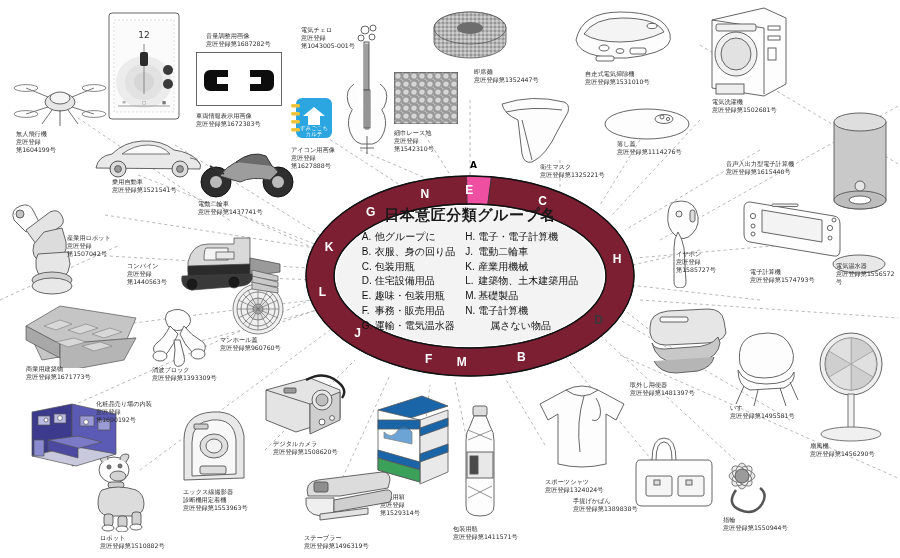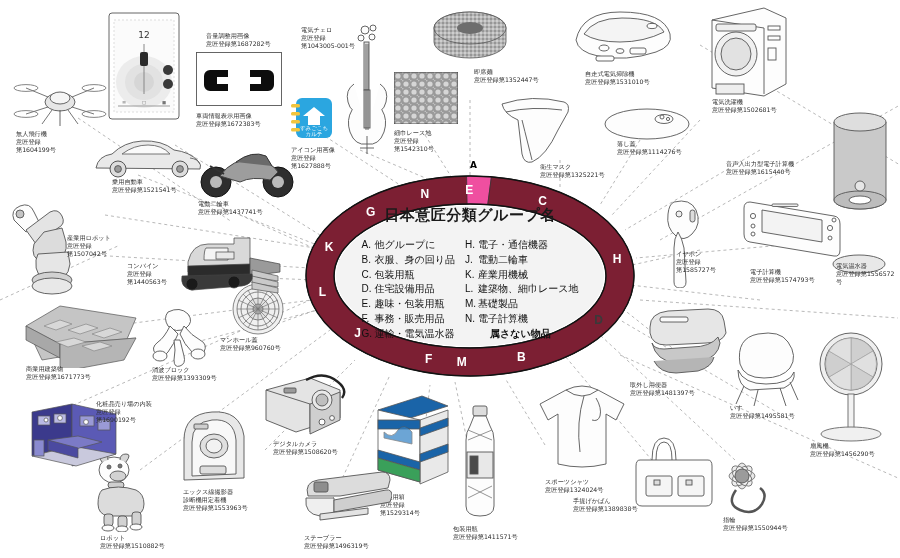--- a/index.html
+++ b/index.html
@@ -19,29 +19,29 @@
   
   .wheel{position:absolute;left:300px;top:170px;width:340px;height:212px;}
   .wheel svg{display:block;}
   .wheel-inner{
     position:absolute;left:48px;top:30px;width:244px;height:152px;
     display:flex;flex-direction:column;align-items:center;
     justify-content:flex-start;padding-top:6px;box-sizing:border-box;
   }
   .wheel-title{
     font-size:15px;font-weight:bold;color:#1a1a1a;letter-spacing:.5px;
-    margin-bottom:13px;white-space:nowrap;
+    margin-bottom:5px;white-space:nowrap;
   }
   .legend{display:flex;gap:10px;font-size:10px;color:#111;line-height:1.48;}
   .legend .col{display:flex;flex-direction:column;}
   .legend .row{display:flex;white-space:nowrap;}
   .legend .key{width:13px;flex:none;}
   .legend .val{}
   .legend .row.indent .key{width:13px;}
-  .legend .row.indent .val{padding-left:12px;font-weight:bold;}
+  .legend .row.indent .val{padding-left:12px;}
 
   
   .item{position:absolute;}
   .cap{
     font-size:6.2px;color:#2c2c2c;line-height:1.32;white-space:pre-line;
     font-family:"DejaVu Sans",sans-serif;
   }
   .art{position:absolute;}
 
   
@@ -167,33 +167,33 @@
               <span class="val">事務・販売用品</span>
             </div>
           <div class="row">
               <span class="key">G.</span>
               <span class="val">運輸・電気温水器</span>
             </div>
         </div>
         <div class="col">
           <div class="row">
               <span class="key">H.</span>
-              <span class="val">電子・通信機器</span>
+              <span class="val">電子・電子計算機</span>
             </div>
           <div class="row">
               <span class="key">J.</span>
               <span class="val">電動二輪車</span>
             </div>
           <div class="row">
               <span class="key">K.</span>
               <span class="val">産業用機械</span>
             </div>
           <div class="row">
               <span class="key">L.</span>
-              <span class="val">建築物、細巾レース地</span>
+              <span class="val">建築物、土木建築用品</span>
             </div>
           <div class="row">
               <span class="key">M.</span>
               <span class="val">基礎製品</span>
             </div>
           <div class="row">
               <span class="key">N.</span>
               <span class="val">電子計算機</span>
             </div>
           <div class="row indent">

